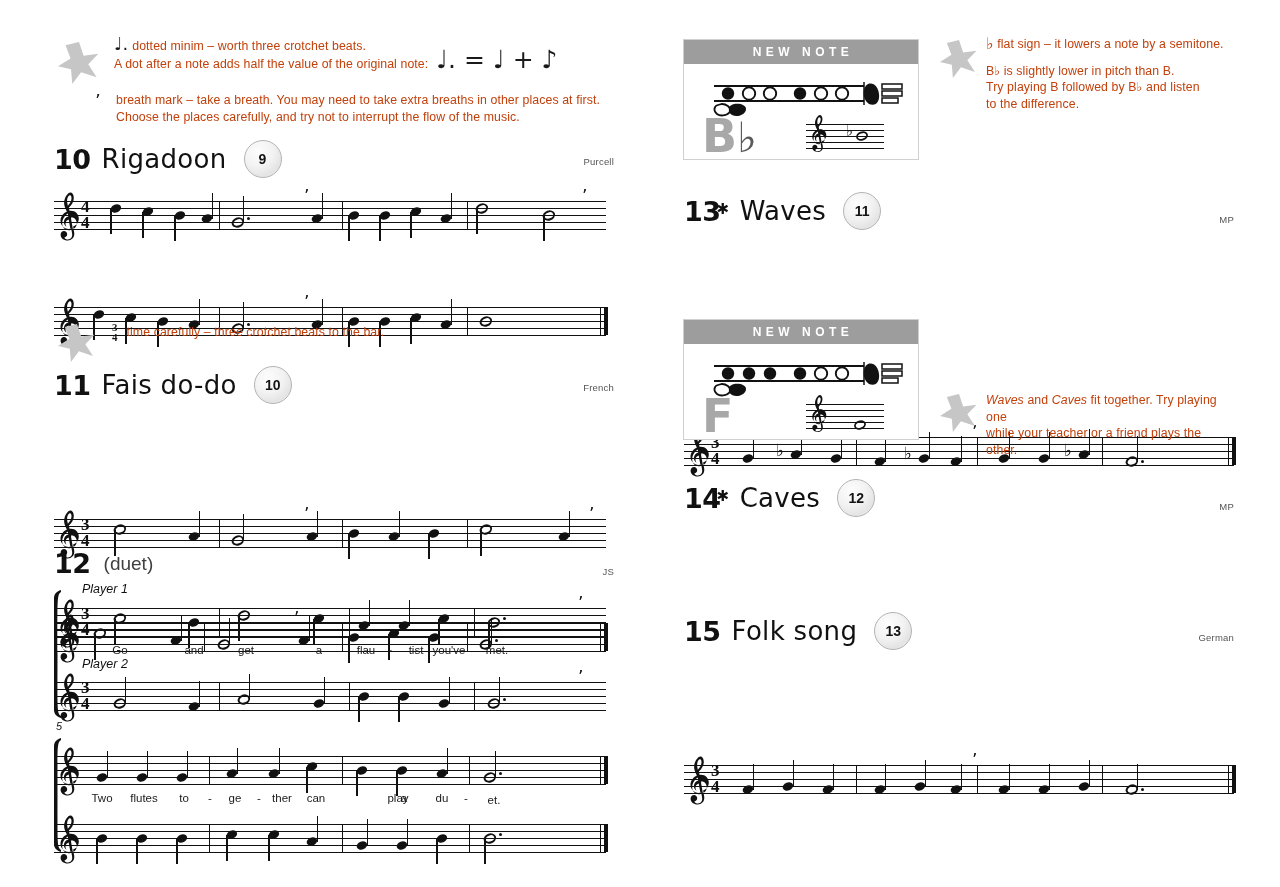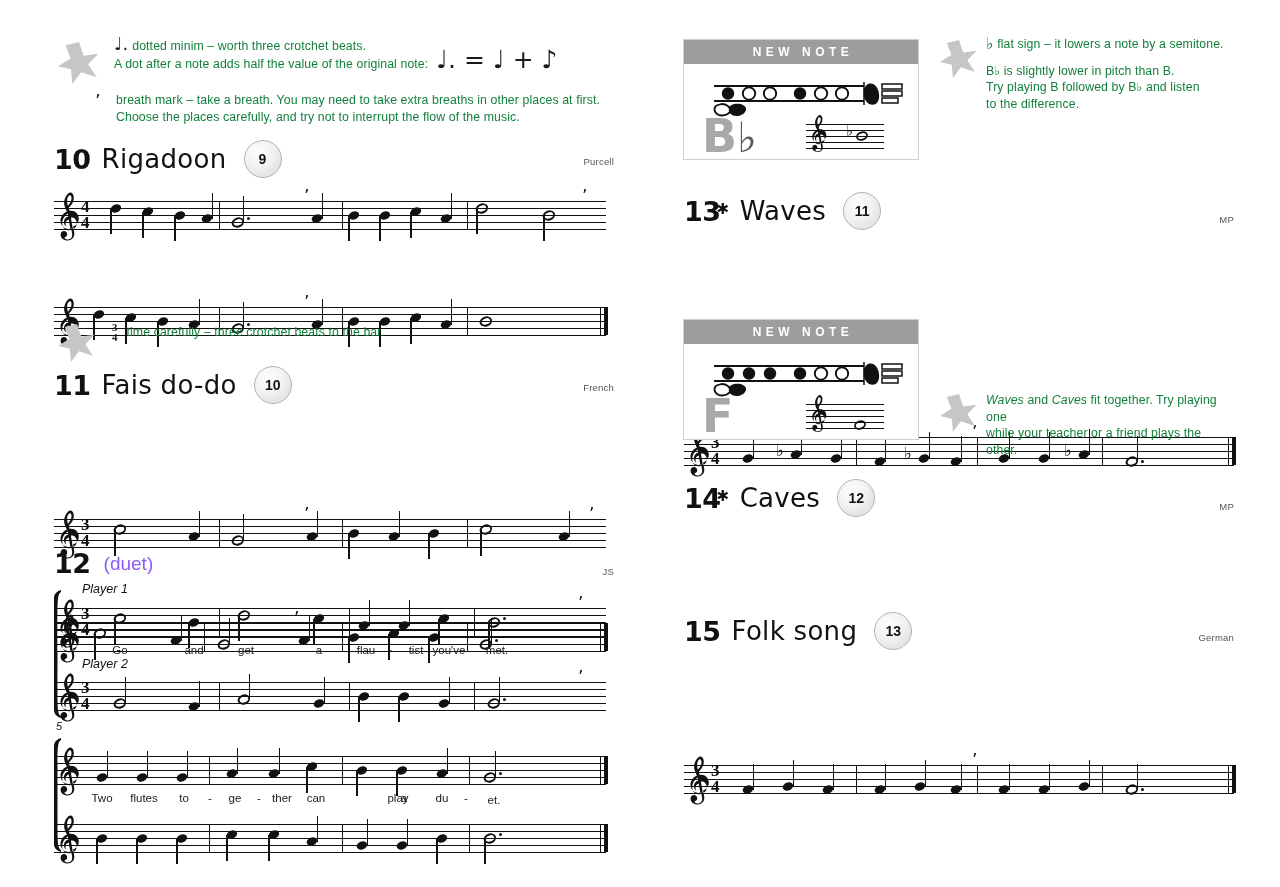--- a/index.html
+++ b/index.html
@@ -22,21 +22,21 @@
     width:42px; height:42px;
     background:#c6c6c6;
     clip-path: polygon(50% 0%, 61% 33%, 96% 28%, 72% 53%, 92% 84%, 55% 72%, 34% 100%, 31% 65%, 0% 58%, 30% 39%, 18% 8%);
   }
   .star.sm { width:38px; height:38px; }
 
   
   .note-text {
     font-size:12.3px;
     line-height:16.5px;
-    color:#15803d;
+    color:#c2410c;
     letter-spacing:0.1px;
   }
   .note-text p { margin:0 0 9px 0; }
   .note-text p:last-child { margin-bottom:0; }
   .note-text i { font-style:italic; }
 
   
   .mg { font-family:"DejaVu Sans", sans-serif; font-size:18px; line-height:0; vertical-align:-2px; }
   .mg-big { font-family:"DejaVu Sans", sans-serif; font-size:25px; line-height:0; vertical-align:-5px; }
   .mg-flat { font-family:"DejaVu Sans", sans-serif; font-size:16px; vertical-align:-1px; }
@@ -61,21 +61,21 @@
     letter-spacing:-0.5px;
     color:#111;
   }
   .h-star { font-size:15px; font-weight:bold; vertical-align:7px; margin-left:-4px; }
   .h-title {
     font-family:"DejaVu Sans", sans-serif;
     font-size:26px;
     color:#111;
     letter-spacing:0.3px;
   }
-  .h-sub { font-size:19px; color:#8b5cf6; margin-left:2px; }
+  .h-sub { font-size:19px; color:#404040; margin-left:2px; }
   .track {
     width:38px; height:38px; border-radius:50%;
     border:1px solid #b4b4b4;
     background:radial-gradient(circle at 36% 30%, #fdfdfd 0%, #f2f2f2 45%, #e4e4e4 72%, #efefef 100%);
     display:flex; align-items:center; justify-content:center;
     font-size:14px; font-weight:bold; color:#141414;
     margin-left:6px;
   }
   .attrib {
     position:absolute; right:0;

